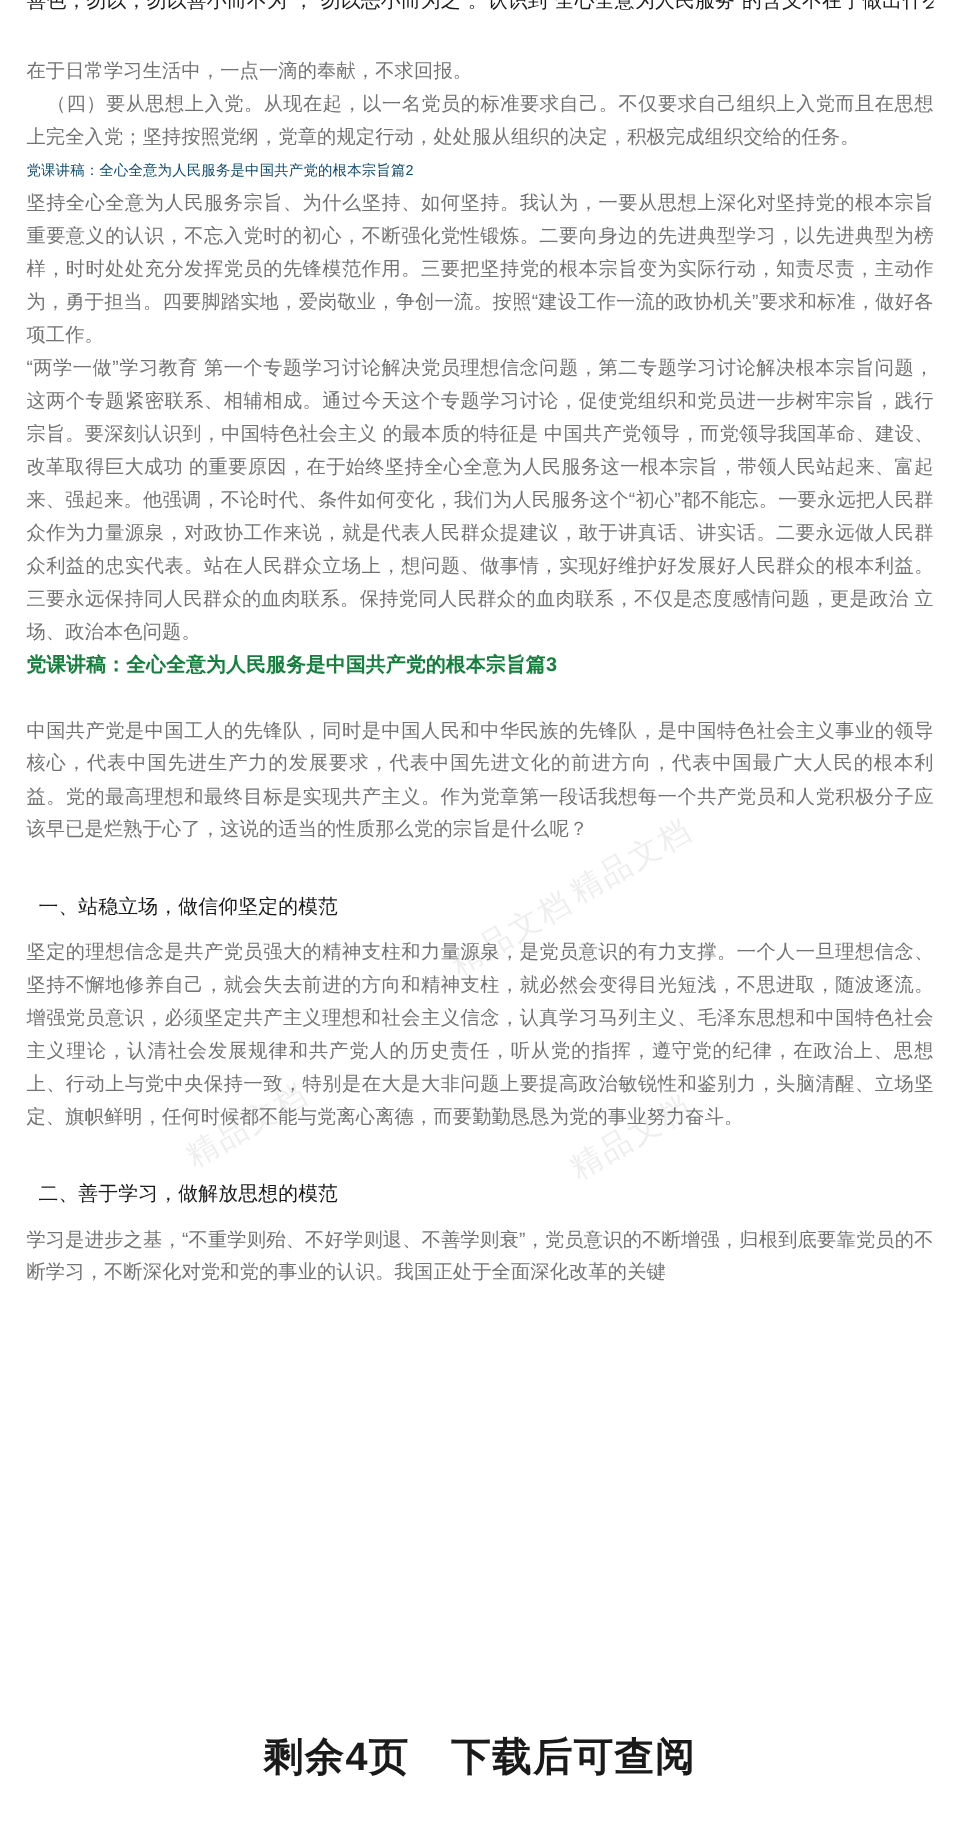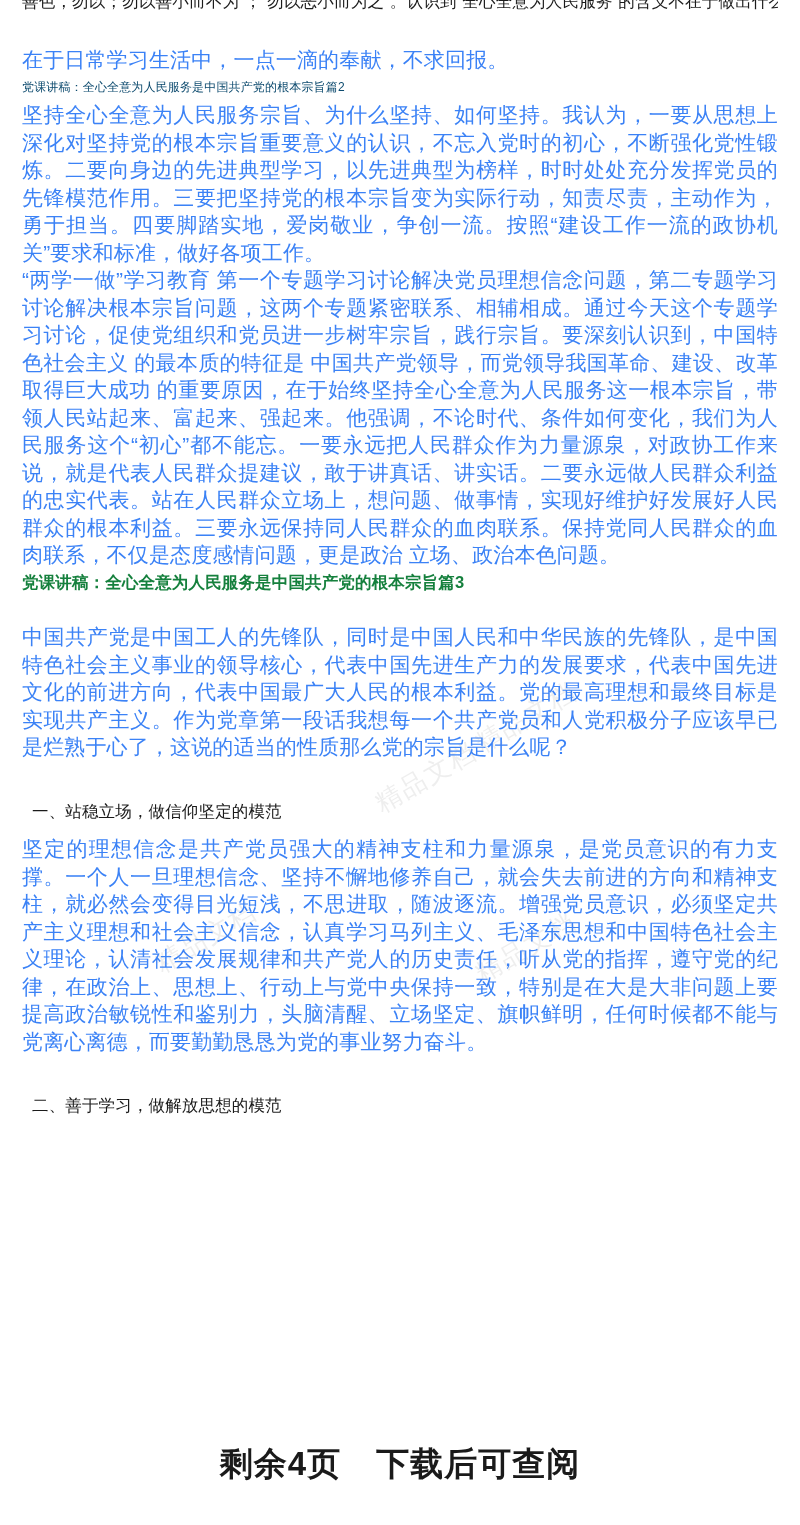--- a/index.html
+++ b/index.html
@@ -34,23 +34,23 @@
     left: 0;
     right: 0;
     font-size: 16.5px;
     line-height: 26px;
     color: #1b1b1b;
     letter-spacing: 0.2px;
     white-space: nowrap;
   }
   p, .para {
     margin: 0;
-    font-size: 21px;
+    font-size: 16px;
     line-height: 27.5px;
-    color: #3b82f6;
+    color: #737373;
     text-align: justify;
     letter-spacing: 0.15px;
   }
   .indent {
     text-indent: 17px;
   }
   .gap-lg { height: 27px; }
   .heading {
     margin: 0;
     font-size: 16.5px;
@@ -125,20 +125,21 @@
   <div class="watermark wm4">精品文档</div>
 
   <div class="content">
 
     <div class="clip-top">
       <div class="cut-line">善色，勿以；勿以善小而不为”；“勿以恶小而为之”。认识到“全心全意为人民服务”的含义不在于做出什么惊天动地的大事，而</div>
     </div>
 
     <p class="para">在于日常学习生活中，一点一滴的奉献，不求回报。</p>
 
+    <p class="para indent">（四）要从思想上入党。从现在起，以一名党员的标准要求自己。不仅要求自己组织上入党而且在思想上完全入党；坚持按照党纲，党章的规定行动，处处服从组织的决定，积极完成组织交给的任务。</p>
 
     <p class="heading-plain">党课讲稿：全心全意为人民服务是中国共产党的根本宗旨篇2</p>
 
     <p class="para">坚持全心全意为人民服务宗旨、为什么坚持、如何坚持。我认为，一要从思想上深化对坚持党的根本宗旨重要意义的认识，不忘入党时的初心，不断强化党性锻炼。二要向身边的先进典型学习，以先进典型为榜样，时时处处充分发挥党员的先锋模范作用。三要把坚持党的根本宗旨变为实际行动，知责尽责，主动作为，勇于担当。四要脚踏实地，爱岗敬业，争创一流。按照“建设工作一流的政协机关”要求和标准，做好各项工作。</p>
 
     <p class="para">“两学一做”学习教育 第一个专题学习讨论解决党员理想信念问题，第二专题学习讨论解决根本宗旨问题，这两个专题紧密联系、相辅相成。通过今天这个专题学习讨论，促使党组织和党员进一步树牢宗旨，践行宗旨。要深刻认识到，中国特色社会主义 的最本质的特征是 中国共产党领导，而党领导我国革命、建设、改革取得巨大成功 的重要原因，在于始终坚持全心全意为人民服务这一根本宗旨，带领人民站起来、富起来、强起来。他强调，不论时代、条件如何变化，我们为人民服务这个“初心”都不能忘。一要永远把人民群众作为力量源泉，对政协工作来说，就是代表人民群众提建议，敢于讲真话、讲实话。二要永远做人民群众利益的忠实代表。站在人民群众立场上，想问题、做事情，实现好维护好发展好人民群众的根本利益。三要永远保持同人民群众的血肉联系。保持党同人民群众的血肉联系，不仅是态度感情问题，更是政治 立场、政治本色问题。</p>
 
 
     <p class="heading">党课讲稿：全心全意为人民服务是中国共产党的根本宗旨篇3</p>
 
@@ -149,20 +150,21 @@
     <div class="gap-lg"></div>
 
     <p class="subhead">一、站稳立场，做信仰坚定的模范</p>
 
     <p class="para">坚定的理想信念是共产党员强大的精神支柱和力量源泉，是党员意识的有力支撑。一个人一旦理想信念、坚持不懈地修养自己，就会失去前进的方向和精神支柱，就必然会变得目光短浅，不思进取，随波逐流。增强党员意识，必须坚定共产主义理想和社会主义信念，认真学习马列主义、毛泽东思想和中国特色社会主义理论，认清社会发展规律和共产党人的历史责任，听从党的指挥，遵守党的纪律，在政治上、思想上、行动上与党中央保持一致，特别是在大是大非问题上要提高政治敏锐性和鉴别力，头脑清醒、立场坚定、旗帜鲜明，任何时候都不能与党离心离德，而要勤勤恳恳为党的事业努力奋斗。</p>
 
     <div class="gap-lg"></div>
 
     <p class="subhead">二、善于学习，做解放思想的模范</p>
 
+    <p class="para">学习是进步之基，“不重学则殆、不好学则退、不善学则衰”，党员意识的不断增强，归根到底要靠党员的不断学习，不断深化对党和党的事业的认识。我国正处于全面深化改革的关键</p>
 
     <div style="height:120px"></div>
   </div>
 
   <div class="footer">
     <div class="footer-inner">
       <span class="footer-text">剩余4页</span>
       <span class="footer-gap"></span>
       <span class="footer-text">下载后可查阅</span>
     </div>

